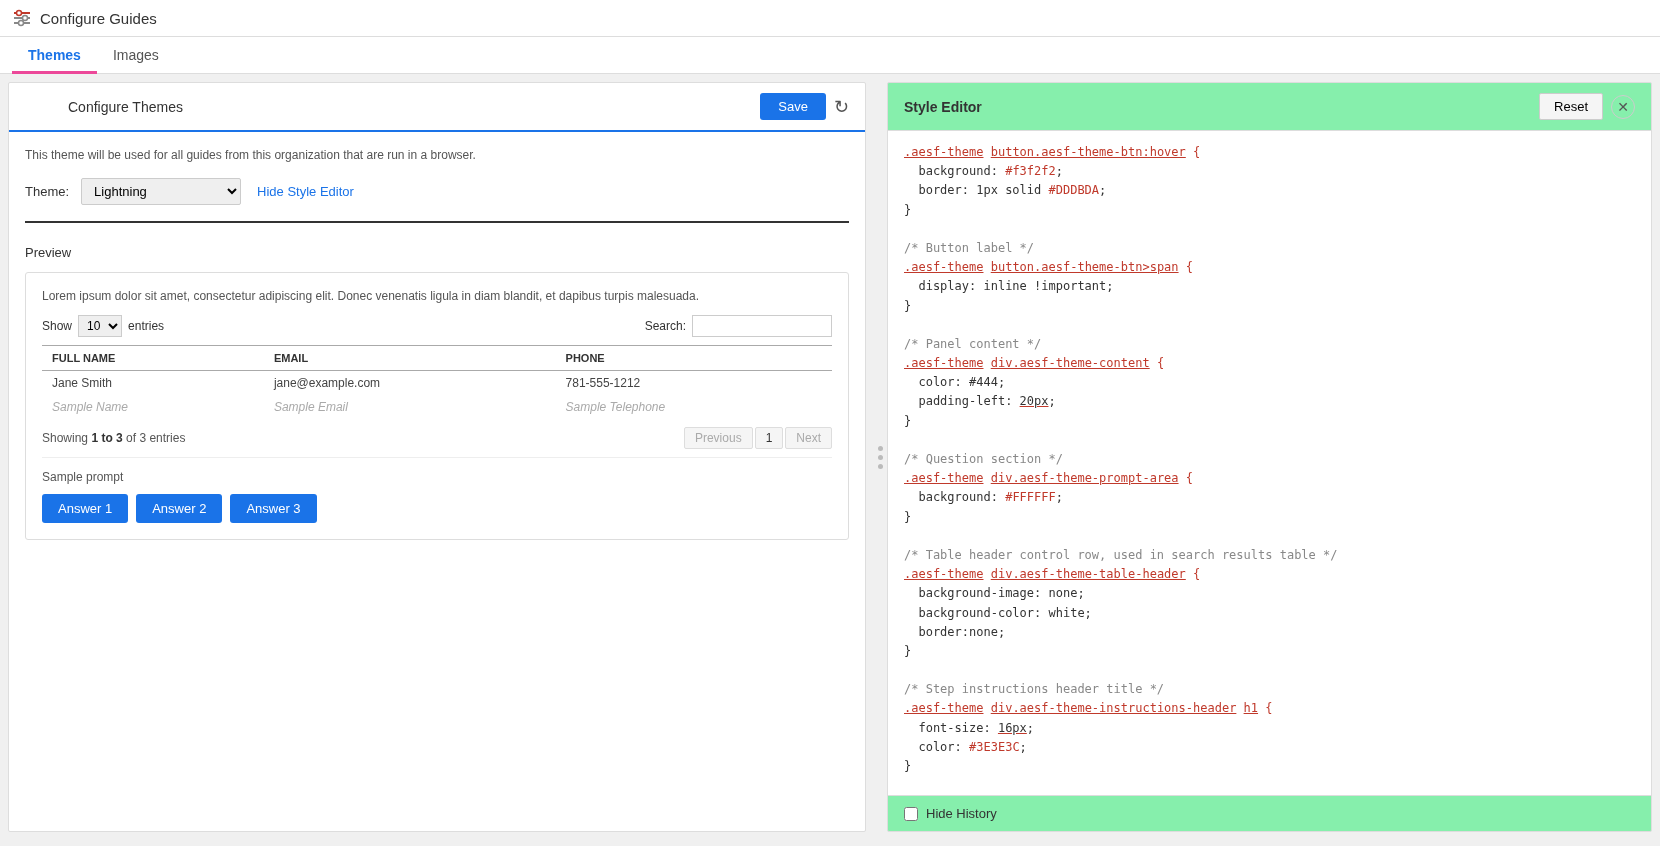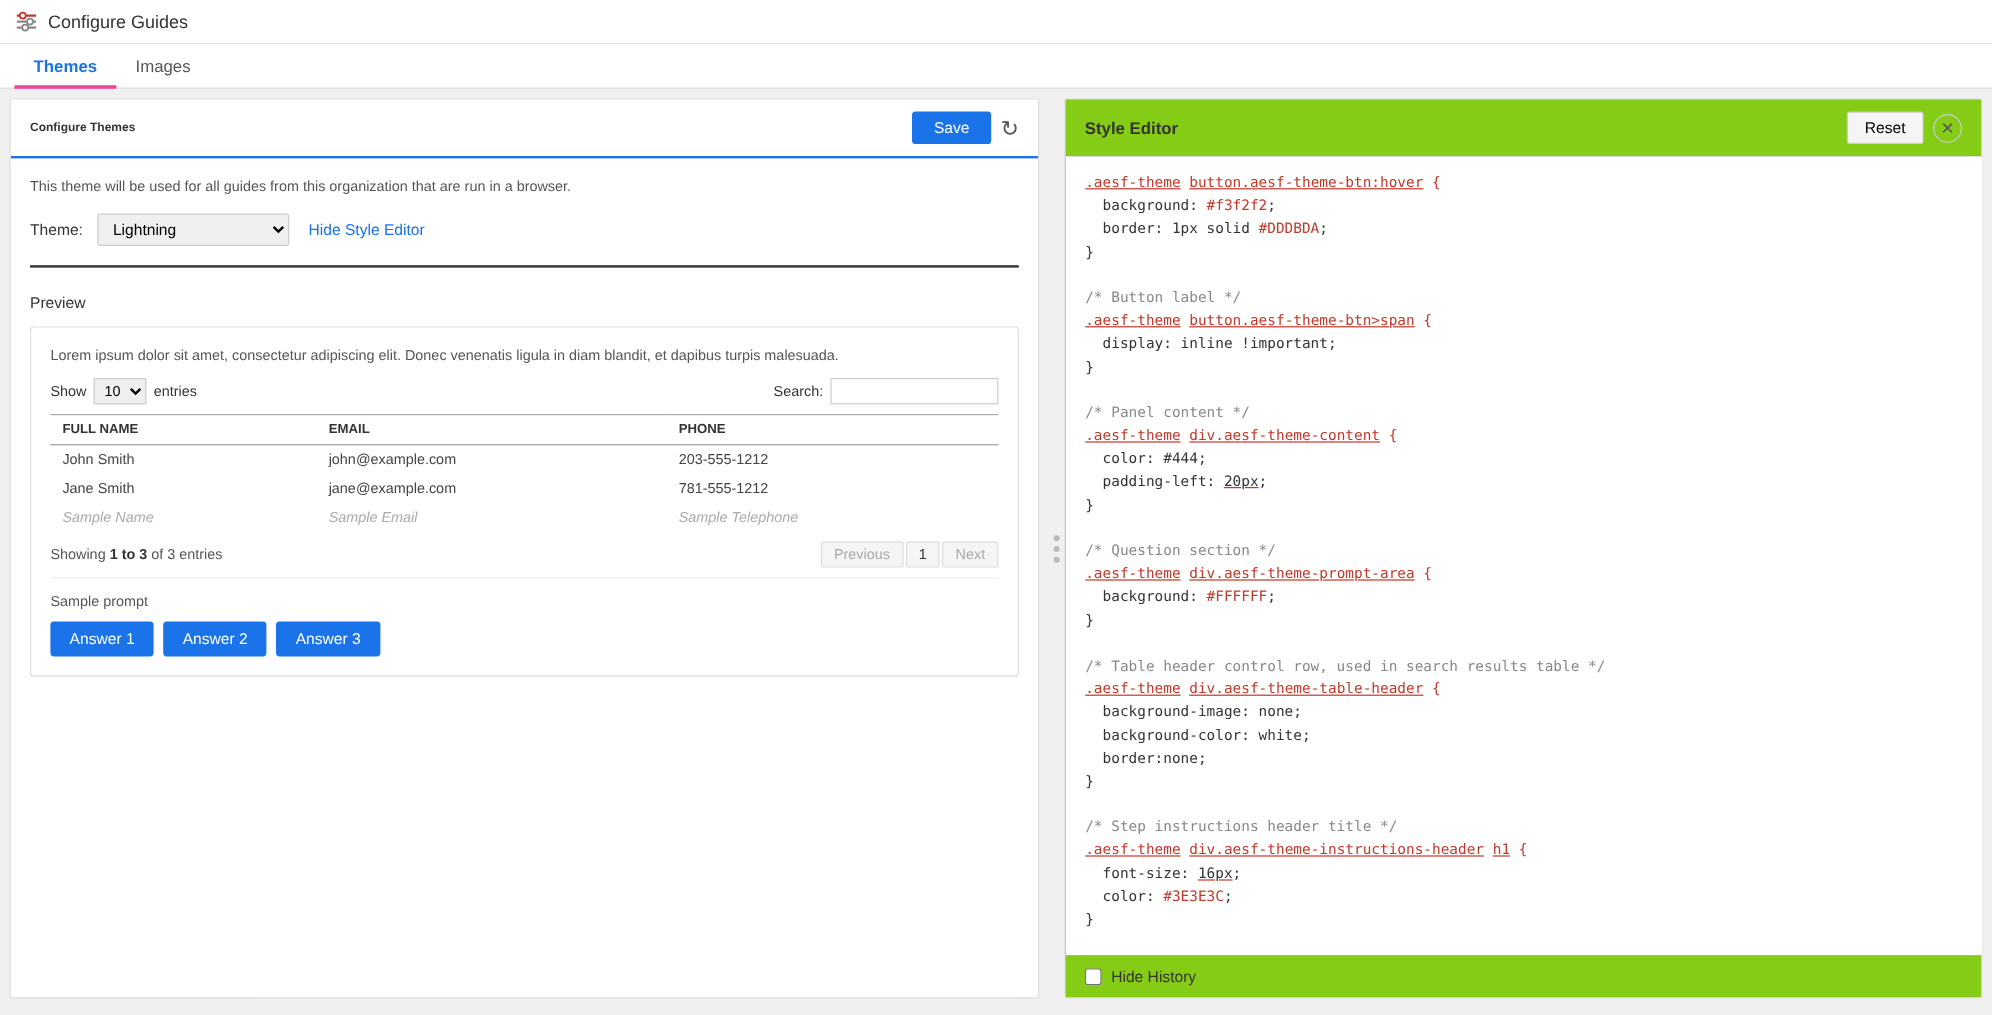--- a/index.html
+++ b/index.html
@@ -62,23 +62,24 @@
     }
 
     .panel-header {
       display: flex;
       align-items: center;
       justify-content: space-between;
       padding: 10px 16px;
       border-bottom: 2px solid #1a73e8;
     }
     .panel-title {
-      font-size: 10px;
-      font-weight: 700;
+      font-size: 14px;
+      font-weight: 400;
       color: #333;
+      margin-left: 43px;
     }
     .panel-actions {
       display: flex;
       align-items: center;
       gap: 8px;
     }
     .btn-save {
       background: #1a73e8;
       color: #fff;
       border: none;
@@ -269,21 +270,21 @@
       border: none;
       padding: 7px 16px;
       border-radius: 3px;
       cursor: pointer;
       font-size: 13px;
     }
 
     
     .right-panel {
       width: 765px;
-      background: #84cc16;
+      background: #86efac;
       border: 1px solid #ddd;
       border-radius: 2px;
       display: flex;
       flex-direction: column;
       overflow: hidden;
     }
 
     .style-editor-header {
       display: flex;
       align-items: center;
@@ -447,25 +448,20 @@
             <table class="data-table">
               <thead>
                 <tr>
                   <th>FULL NAME</th>
                   <th>EMAIL</th>
                   <th>PHONE</th>
                 </tr>
               </thead>
               <tbody>
                 <tr>
-                  <td>John Smith</td>
-                  <td>john@example.com</td>
-                  <td>203-555-1212</td>
-                </tr>
-                <tr>
                   <td>Jane Smith</td>
                   <td>jane@example.com</td>
                   <td>781-555-1212</td>
                 </tr>
                 <tr class="sample-row">
                   <td>Sample Name</td>
                   <td>Sample Email</td>
                   <td>Sample Telephone</td>
                 </tr>
               </tbody>

